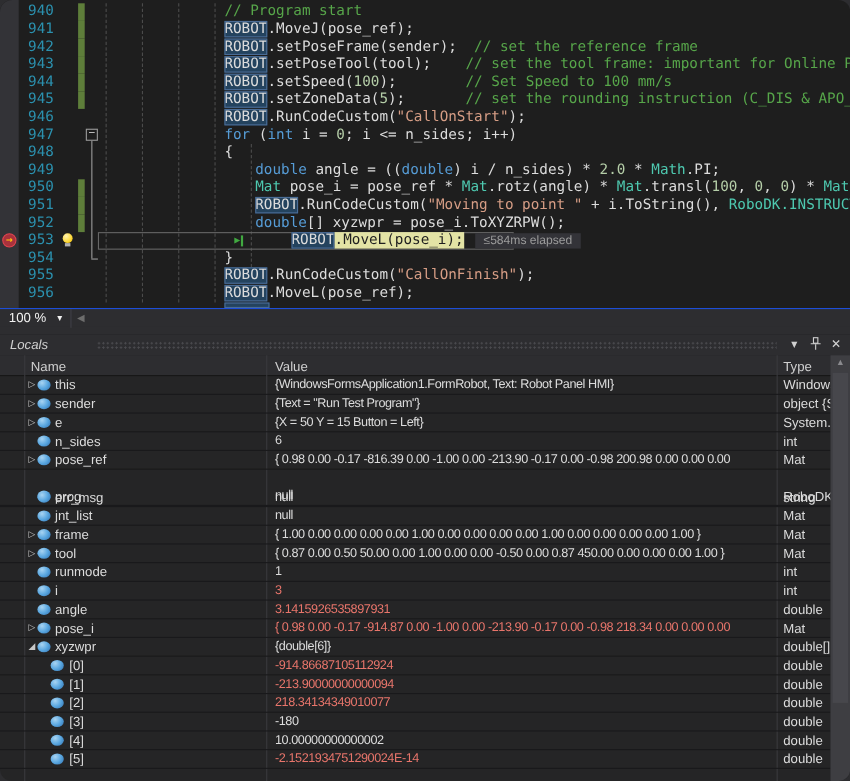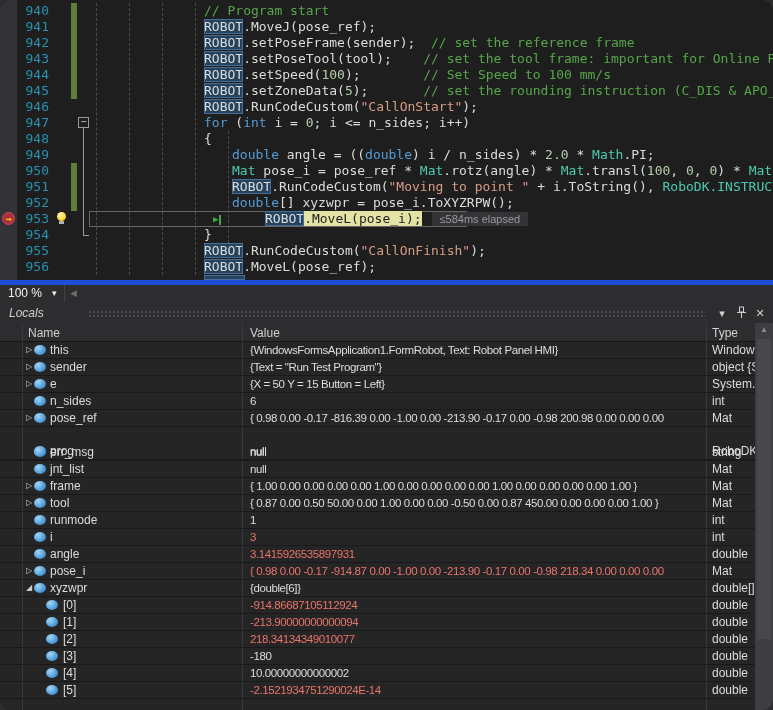--- a/index.html
+++ b/index.html
@@ -41,21 +41,21 @@
   .bulb .base { position:absolute; left:3px; top:9px; width:5px; height:3px; background:#B0B0B0; }
   .run-arrow { position:absolute; left:213px; top:0; height:16px; color:#41A941; font-size:9px;
                line-height:16px; }
   .run-bar { display:inline-block; width:2px; height:10px; background:#41A941; margin-left:1px;
              vertical-align:middle; }
   .sliver-box { position:absolute; left:204px; top:275px; width:41px; height:5px;
                 background:#24435E; outline:1px solid #4A6C96; outline-offset:-1px; }
 
   
   .zoombar { position:absolute; left:0; top:280px; width:773px; height:17px; background:#2D2D30;
-             border-top:5px solid #1d4ed8; color:#F1F1F1; font-size:12px; }
+             border-top:1px solid #1d4ed8; color:#F1F1F1; font-size:12px; }
   .zoom-label { position:absolute; left:8px; top:1px; line-height:15px; }
   .zoom-caret { position:absolute; left:52px; top:1px; font-size:9px; line-height:15px; color:#F1F1F1; }
   .zoom-sep { position:absolute; left:64px; top:0; width:1px; height:17px; background:#3F3F46; }
   .hscroll-left { position:absolute; left:70px; top:1px; font-size:9px; line-height:15px; color:#6D6D6D; }
 
   
   .locals { position:absolute; left:0; top:304px; width:773px; height:406px; background:#252526;
             font-size:12px; color:#DCDCDC; overflow:hidden; }
   .ltitle { position:absolute; left:0; top:0; width:773px; height:19px; background:#2D2D30; }
   .ltitle-text { position:absolute; left:9px; top:2px; color:#D0D0D0; font-size:12px;font-style:italic; }

